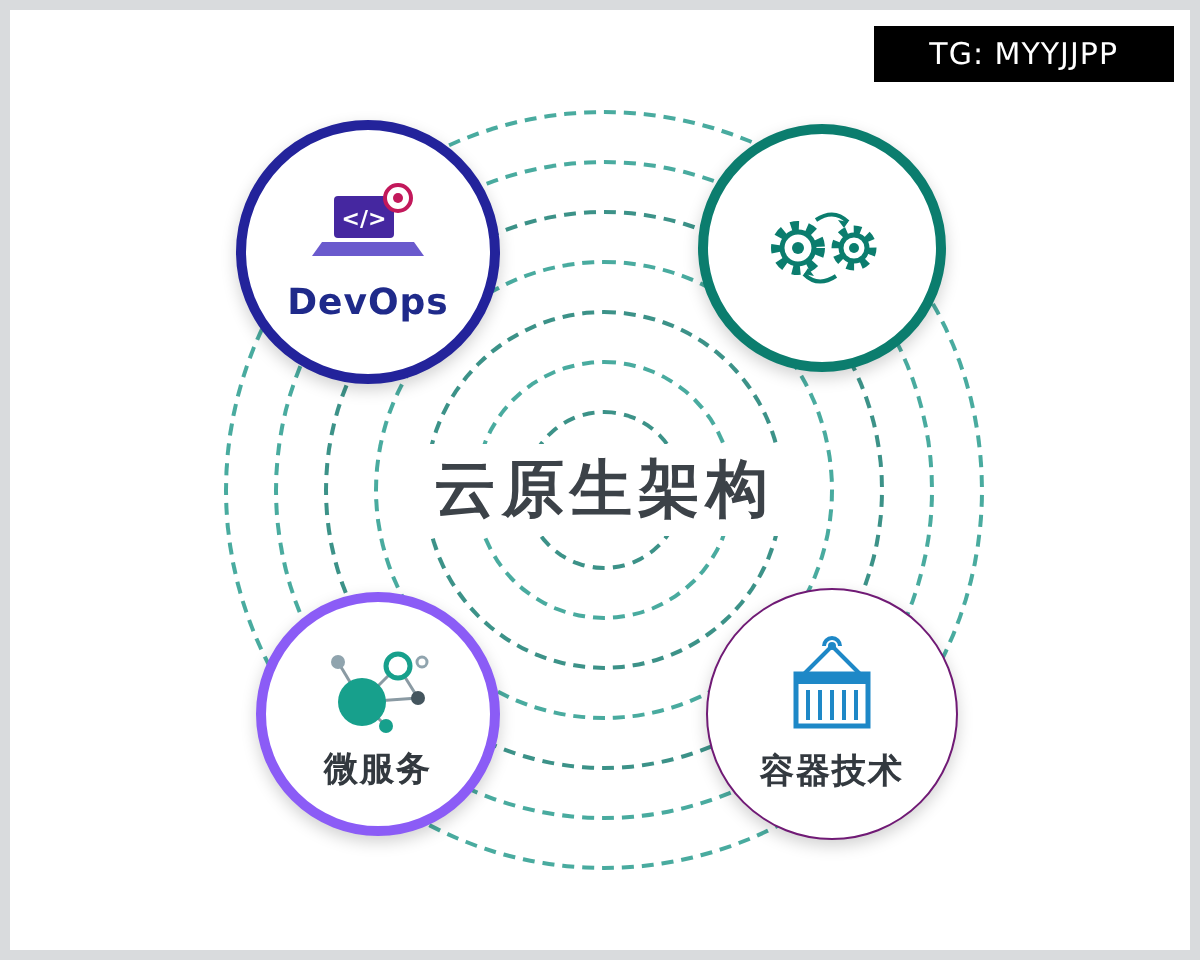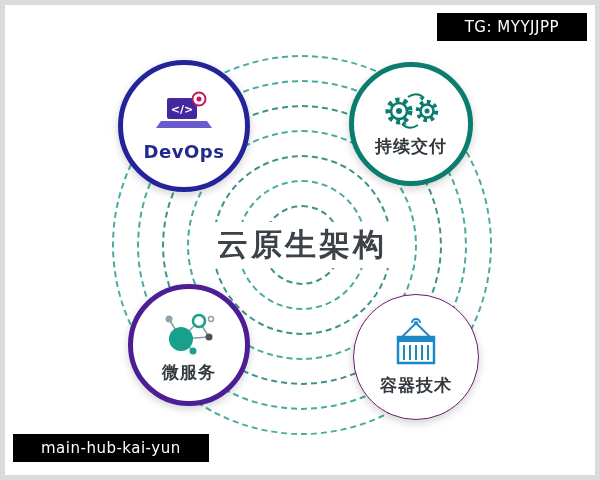--- a/index.html
+++ b/index.html
@@ -16,21 +16,21 @@
   .ring.dark{border-color:#1b7f74;}
   
   .node{
     position:absolute;background:#ffffff;border-radius:50%;
     display:flex;flex-direction:column;align-items:center;justify-content:center;
     box-shadow:0 3px 8px rgba(0,0,0,.18);
     gap:4px;
   }
   .node-devops{left:113px;top:55px;width:132px;height:132px;border:5px solid #23239b;}
   .node-cd{left:344px;top:57px;width:124px;height:124px;border:5px solid #0b7d6e;}
-  .node-ms{left:123px;top:279px;width:122px;height:122px;border:5px solid #4c1d95;}
+  .node-ms{left:123px;top:291px;width:122px;height:122px;border:5px solid #8b5cf6;}
   .node-ct{left:348px;top:289px;width:126px;height:126px;border:1px solid #701a75;text-align:center;}
   .node-label{font-weight:bold;font-size:17px;color:#33393f;letter-spacing:1px;}
   .node-devops .node-label{color:#1f2a8a;font-size:18px;letter-spacing:.5px;}
   
   .center-title{
     position:absolute;left:297px;top:240px;transform:translate(-50%,-50%);
     font-size:31px;font-weight:bold;color:#3c4248;letter-spacing:3px;
     background:#ffffff;padding:2px 8px;white-space:nowrap;
   }
   
@@ -81,21 +81,20 @@
         <circle cx="50" cy="20" r="9" fill="none" stroke="#0b7d6e" stroke-width="4.5" stroke-dasharray="3.5 3.5"></circle>
         <circle cx="50" cy="20" r="6.5" fill="#ffffff" stroke="#0b7d6e" stroke-width="2.5"></circle>
         <circle cx="50" cy="20" r="2.5" fill="#0b7d6e"></circle>
 
         <path d="M31,6 Q40,0 47,7" fill="none" stroke="#0b7d6e" stroke-width="2"></path>
         <path d="M47,7 l-5,-1 l3,4 z" fill="#0b7d6e"></path>
         <path d="M41,34 Q32,40 25,33" fill="none" stroke="#0b7d6e" stroke-width="2"></path>
         <path d="M25,33 l5,1 l-3,-4 z" fill="#0b7d6e"></path>
       </svg>
     </span>
-    <span class="node-label">持续交付</span>
   </div>
 
   <div class="node node-ms">
     <span class="icon-box">
       <svg width="60" height="50" viewBox="0 0 60 50">
         <line x1="22" y1="32" x2="40" y2="14" stroke="#8a9aa3" stroke-width="1.5"></line>
         <line x1="22" y1="32" x2="50" y2="30" stroke="#8a9aa3" stroke-width="1.5"></line>
         <line x1="22" y1="32" x2="34" y2="44" stroke="#8a9aa3" stroke-width="1.5"></line>
         <line x1="22" y1="32" x2="10" y2="12" stroke="#8a9aa3" stroke-width="1.5"></line>
         <line x1="40" y1="14" x2="50" y2="30" stroke="#8a9aa3" stroke-width="1.5"></line>
@@ -123,15 +122,14 @@
         <line x1="24" y1="27" x2="24" y2="42" stroke="#1e88c7" stroke-width="2"></line>
         <line x1="30" y1="27" x2="30" y2="42" stroke="#1e88c7" stroke-width="2"></line>
         <line x1="36" y1="27" x2="36" y2="42" stroke="#1e88c7" stroke-width="2"></line>
         <line x1="42" y1="27" x2="42" y2="42" stroke="#1e88c7" stroke-width="2"></line>
       </svg>
     </span>
     <span class="node-label">容器技术</span>
   </div>
 
   <div class="tag tag-tr">TG: MYYJJPP</div>
-  <div class="tag tag-bl">main-hub-kai-yun</div>
 
 </div>
 
 </body></html>

